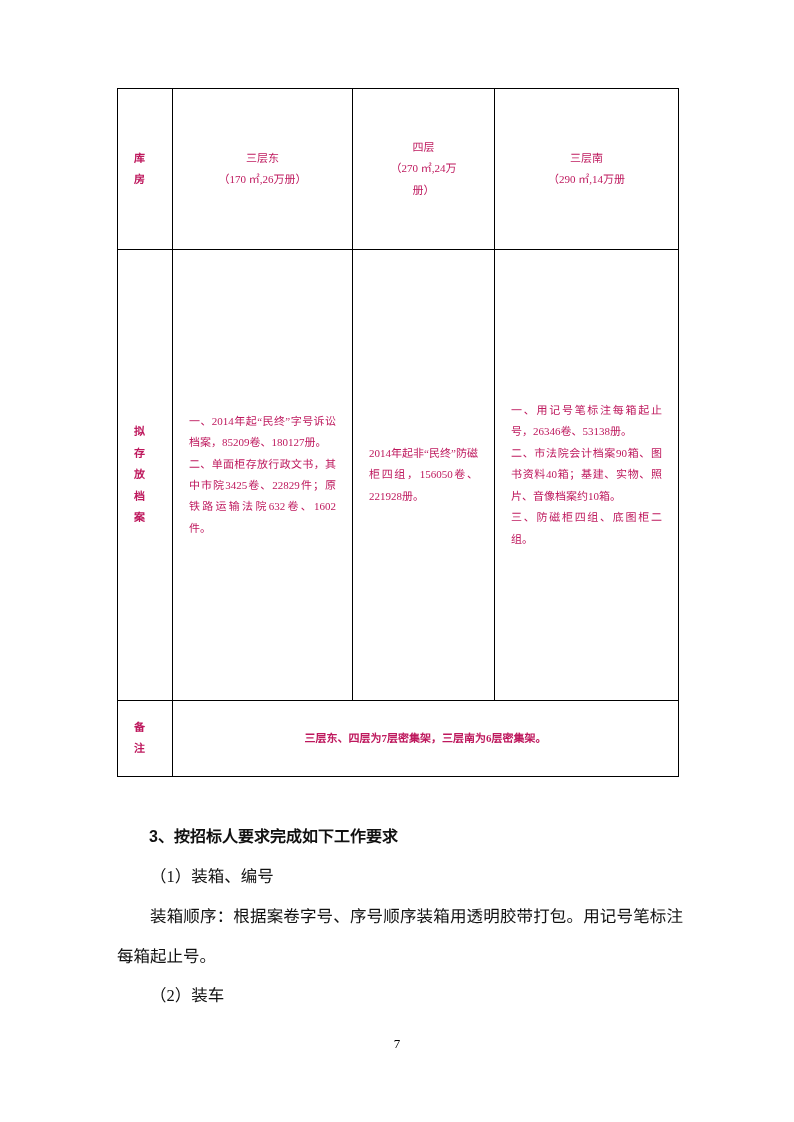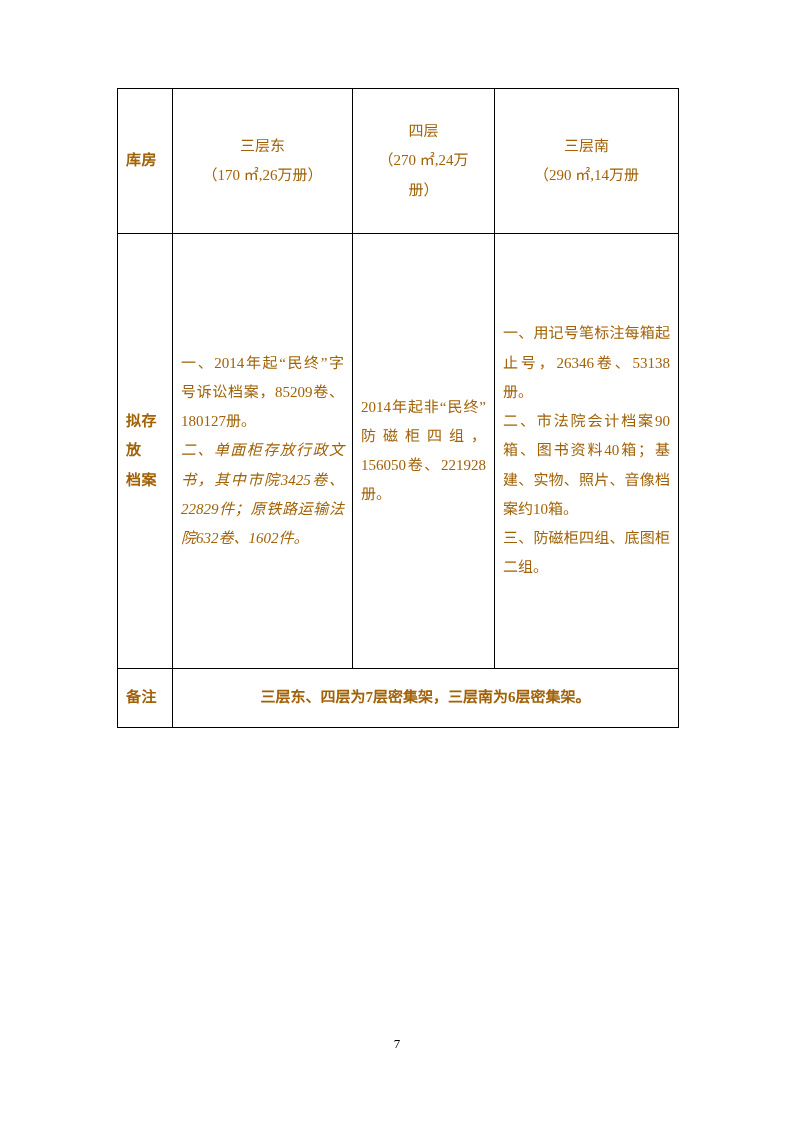--- a/index.html
+++ b/index.html
@@ -29,25 +29,25 @@
   .doc-table {
     position: absolute;
     left: 117px;
     top: 88px;
     width: 561px;
     border-collapse: collapse;
     table-layout: fixed;
   }
   .doc-table td {
     border: 1.2px solid #000000;
-    padding: 8px;
+    padding: 16px;
     vertical-align: middle;
-    font-size: 15px;
+    font-size: 11px;
     line-height: 1.95;
-    color: #a16207;
+    color: #be185d;
   }
 
   .col-label  { width: 55px;  }
   .col-a      { width: 180px; }
   .col-b      { width: 142px; }
   .col-c      { width: 184px; }
 
   .label-cell {
     text-align: left;
     font-weight: bold;
@@ -81,21 +81,21 @@
     vertical-align: middle;
     font-size: 15px;
     line-height: 2.2;
   }
   .body-cell p {
     margin: 0;
     text-align: justify;
     text-align-last: left;
     text-justify: inter-ideograph;
   }
-  .body-cell p.ind { text-indent: 0; font-style: italic; }
+  .body-cell p.ind { text-indent: 0; }
 
   .note-cell {
     text-align: center;
     font-size: 15.5px;
     padding: 4px 2px;
     font-weight: bold;
   }
 
   
   .text-block {
@@ -188,16 +188,22 @@
       <tr class="row-note">
         <td class="label-cell">
           <span class="lbl-line">备注</span>
         </td>
         <td class="note-cell" colspan="3">三层东、四层为7层密集架，三层南为6层密集架。</td>
       </tr>
 
     </tbody>
   </table>
 
+  <div class="text-block">
+    <p class="para heading">3、按招标人要求完成如下工作要求</p>
+    <p class="para indent1">（1）装箱、编号</p>
+    <p class="para indent1">装箱顺序：根据案卷字号、序号顺序装箱用透明胶带打包。用记号笔标注每箱起止号。</p>
+    <p class="para indent1">（2）装车</p>
+  </div>
 
   <div class="page-number">7</div>
 
 </div>
 
 </body></html>

